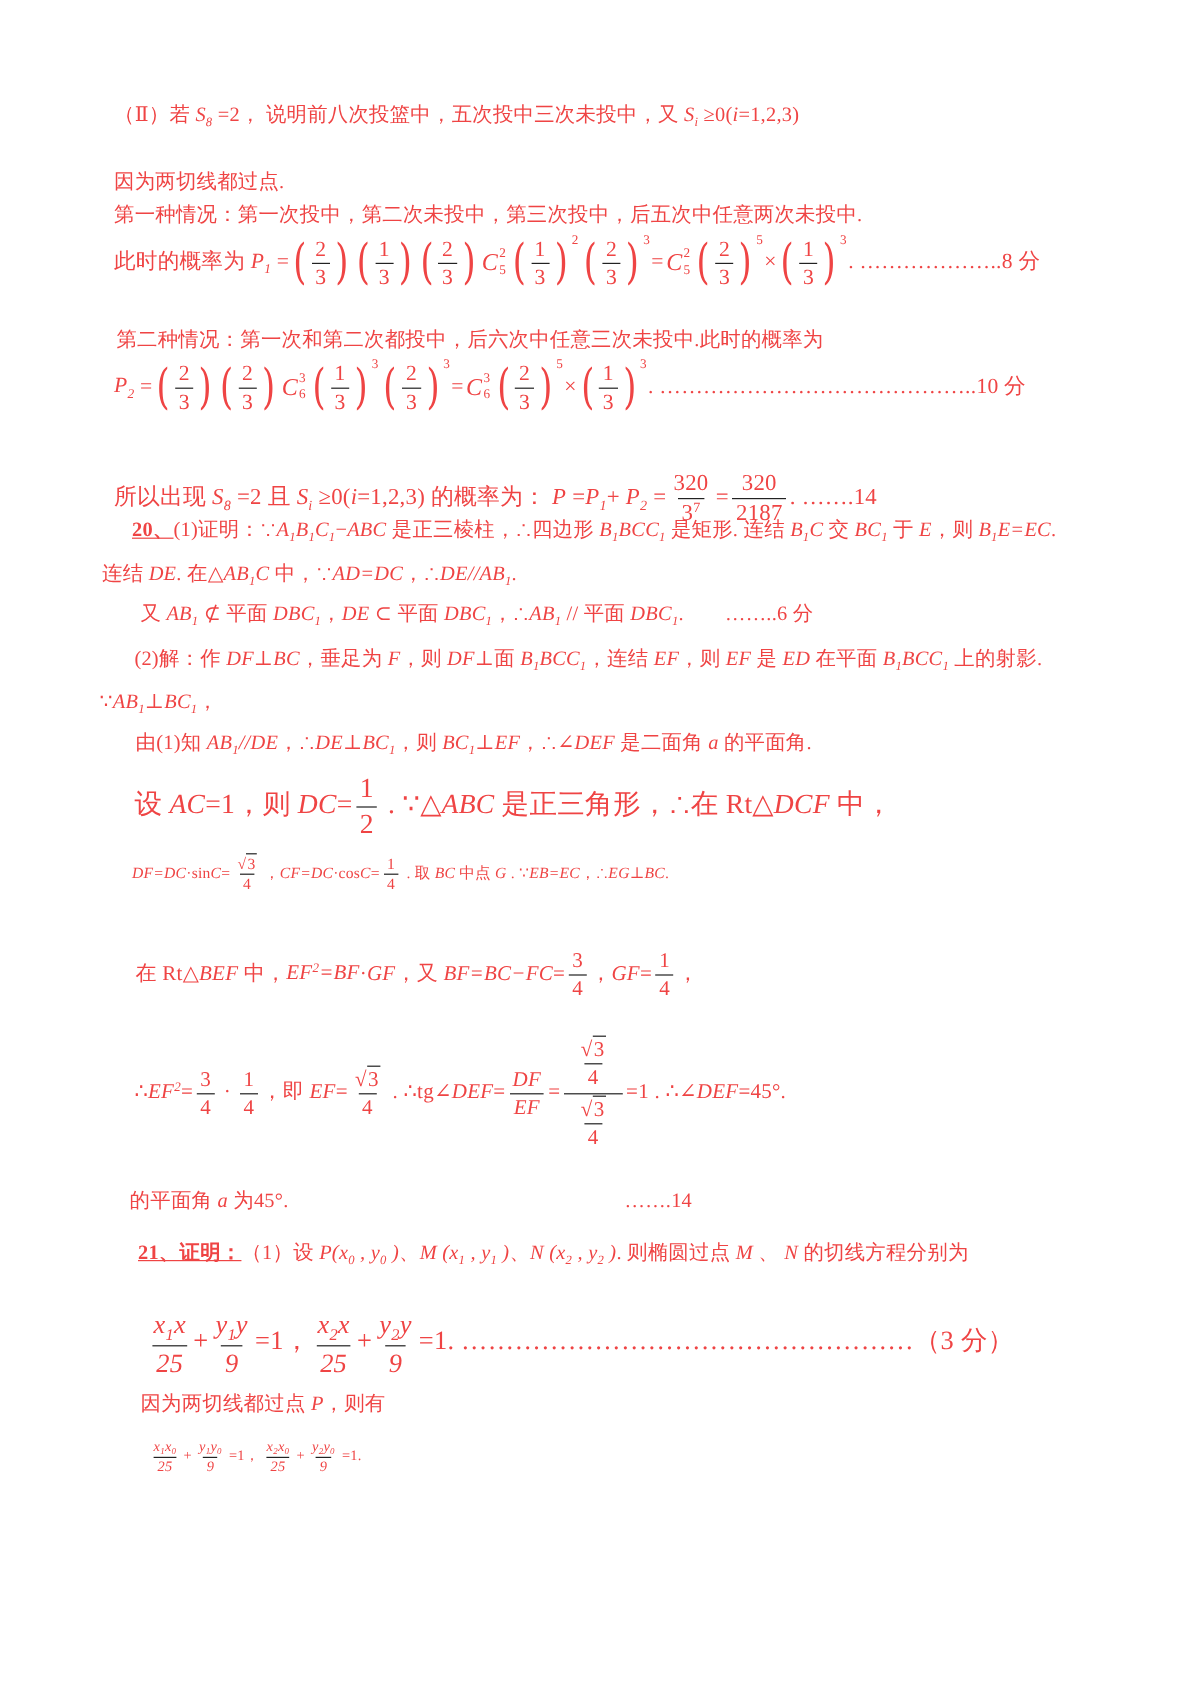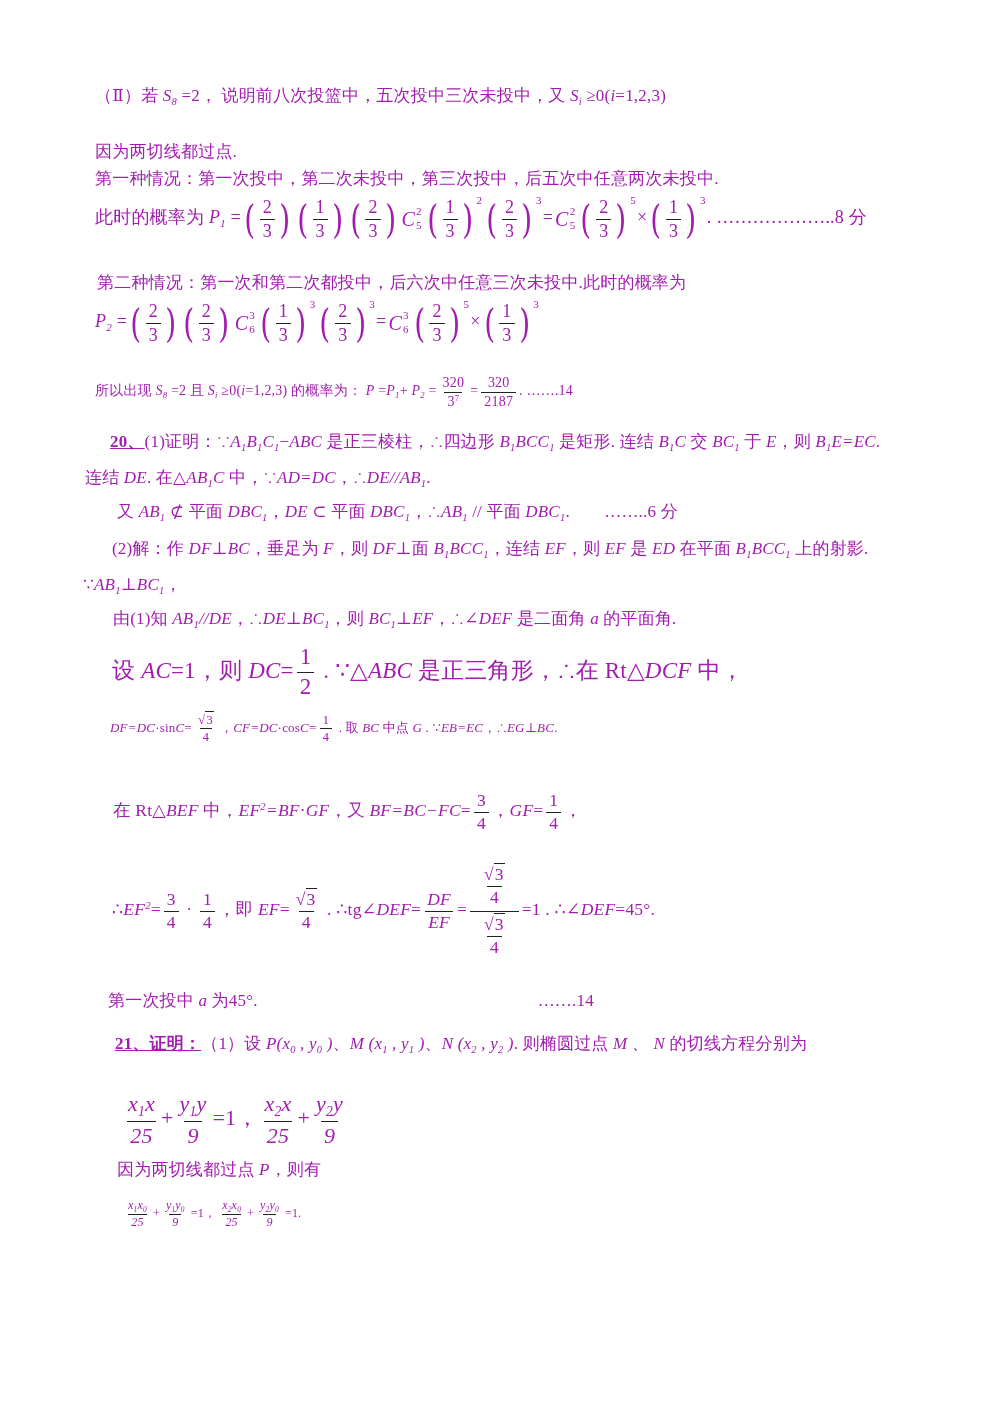--- a/index.html
+++ b/index.html
@@ -1,17 +1,17 @@
 <!DOCTYPE html>
 <html><head>
 <meta charset="utf-8">
 <style>
   html,body{margin:0;padding:0;}
   body{width:1000px;height:1415px;background:#ffffff;}
-  .page{position:relative;width:1000px;height:1415px;background:#ffffff;color:#a21caf;overflow:hidden;}
+  .page{position:relative;width:1000px;height:1415px;background:#ffffff;color:#ef4444;overflow:hidden;}
   .ln{position:absolute;white-space:nowrap;font-family:"Liberation Serif","DejaVu Serif",serif;font-size:17px;letter-spacing:.2px;}
   .t{}
   .b{font-weight:700;text-decoration:underline;}
   .i{font-style:italic;}
   sub{font-size:.62em;vertical-align:-.4em;}
   sup{font-size:.62em;vertical-align:.55em;}
   
   .fw{display:inline-flex;align-items:center;vertical-align:middle;margin:0 1px;}
   .frac{display:inline-flex;flex-direction:column;align-items:center;line-height:1.25;margin:0 2px;text-align:center;}
   .fn{padding:0 3px;}
@@ -25,21 +25,21 @@
   .gap{display:inline-block;width:280px;}
   .big{line-height:1.2;}
   .big>.fn,.big>.fd{padding:2px 8px;}
   
   .ln0{top:84px;left:95px}
   .ln1{top:140px;left:95px}
   .ln2{top:167px;left:95px}
   .ln3{top:196px;left:95px;font-size:18px}
   .ln4{top:271px;left:97px}
   .ln5{top:300px;left:95px;font-size:18px}
-  .ln6{top:374px;left:95px;font-size:14px}
+  .ln6{top:391px;left:95px;font-size:19px}
   .ln7{top:430px;left:110px}
   .ln8{top:466px;left:85px}
   .ln9{top:500px;left:117px}
   .ln10{top:537px;left:112px}
   .ln11{top:573px;left:83px}
   .ln12{top:607px;left:113px}
   .ln13{top:643px;left:112px;font-size:23px}
   .ln14{top:712px;left:110px;font-size:13px}
   .ln15{top:790px;left:113px;font-size:17.5px}
   .ln16{top:862px;left:112px;font-size:17.5px}
@@ -175,21 +175,21 @@
           <span class="par">)</span>
           <span class="fe">5</span>
         </span><span class="t">×</span><span class="fw">
           <span class="par">(</span>
           <span class="frac">
             <span class="fn">1</span>
             <span class="fd">3</span>
           </span>
           <span class="par">)</span>
           <span class="fe">3</span>
-        </span></div>
+        </span><span class="t">. ……………………………………..10 分</span></div>
       <div class="ln ln6"><span class="t">所以出现 </span><span class="t i">S<sub>8</sub></span><span class="t"> =2 且 </span><span class="t i">S<sub>i</sub></span><span class="t"> ≥0(</span><span class="t i">i</span><span class="t">=1,2,3) 的概率为： </span><span class="t i">P</span><span class="t"> =</span><span class="t i">P<sub>1</sub></span><span class="t">+ </span><span class="t i">P<sub>2</sub></span><span class="t"> =</span><span class="fw">
           <span class="frac">
             <span class="fn">320</span>
             <span class="fd">3<sup>7</sup></span>
           </span>
         </span><span class="t">=</span><span class="fw">
           <span class="frac">
             <span class="fn">320</span>
             <span class="fd">2187</span>
           </span>
@@ -257,21 +257,21 @@
                 </span>
               </span></span>
             <span class="fd"><span class="fw">
                 <span class="frac">
                   <span class="fn">√<span class="ovl">3</span></span>
                   <span class="fd">4</span>
                 </span>
               </span></span>
           </span>
         </span><span class="t">=1 . ∴∠</span><span class="t i">DEF</span><span class="t">=45°.</span></div>
-      <div class="ln ln17"><span class="t">第一次投中 </span><span class="t i">a</span><span class="t"> 为45°.</span><span class="gap"></span><span class="t">…….14</span></div>
+      <div class="ln ln17"><span class="t">的平面角 </span><span class="t i">a</span><span class="t"> 为45°.</span><span class="gap"></span><span class="t">…….14</span></div>
       <div class="ln ln18"><span class="t b">21、证明：</span><span class="t">（1）设 </span><span class="t i">P(x<sub>0</sub> , y<sub>0</sub> )</span><span class="t">、</span><span class="t i">M (x<sub>1</sub> , y<sub>1</sub> )</span><span class="t">、</span><span class="t i">N (x<sub>2</sub> , y<sub>2</sub> )</span><span class="t">. 则椭圆过点 </span><span class="t i">M</span><span class="t"> 、 </span><span class="t i">N</span><span class="t"> 的切线方程分别为</span></div>
       <div class="ln ln19"><span class="fw">
           <span class="frac">
             <span class="fn i">x<sub>1</sub>x</span>
             <span class="fd i">25</span>
           </span>
         </span><span class="t">+</span><span class="fw">
           <span class="frac">
             <span class="fn i">y<sub>1</sub>y</span>
             <span class="fd i">9</span>
@@ -279,21 +279,21 @@
         </span><span class="t">=1，</span><span class="fw">
           <span class="frac">
             <span class="fn i">x<sub>2</sub>x</span>
             <span class="fd i">25</span>
           </span>
         </span><span class="t">+</span><span class="fw">
           <span class="frac">
             <span class="fn i">y<sub>2</sub>y</span>
             <span class="fd i">9</span>
           </span>
-        </span></div>
+        </span><span class="t">=1. ……………………………………………（3 分）</span></div>
       <div class="ln ln20"><span class="t">因为两切线都过点 </span><span class="t i">P</span><span class="t">，则有</span></div>
       <div class="ln ln21"><span class="fw">
           <span class="frac">
             <span class="fn i">x<sub>1</sub>x<sub>0</sub></span>
             <span class="fd i">25</span>
           </span>
         </span><span class="t">+</span><span class="fw">
           <span class="frac">
             <span class="fn i">y<sub>1</sub>y<sub>0</sub></span>
             <span class="fd i">9</span>

